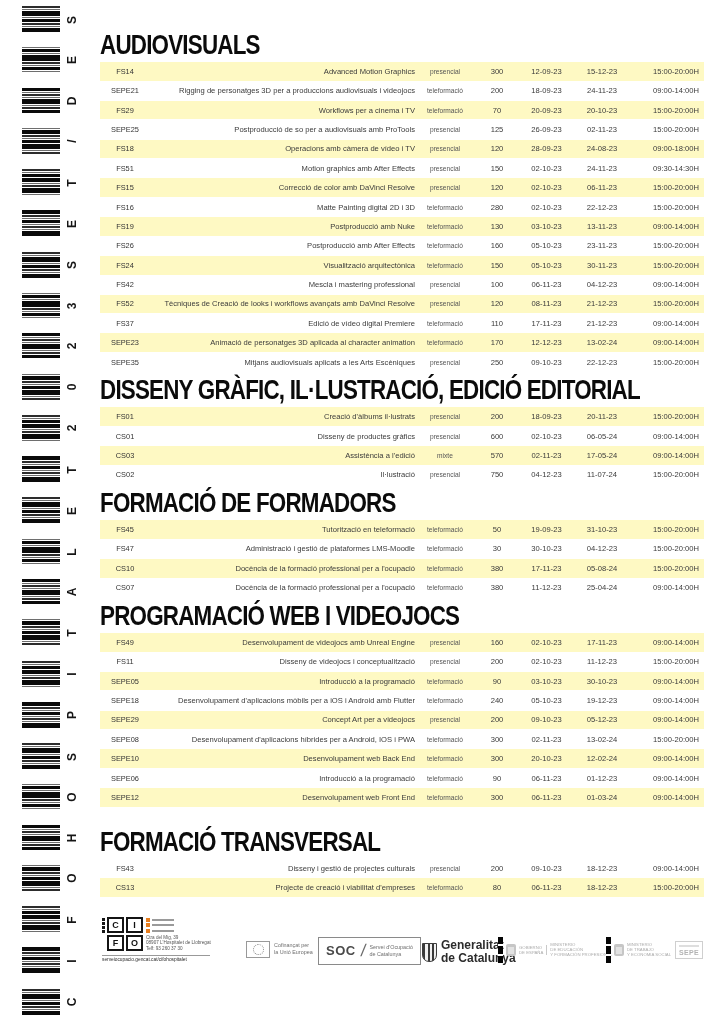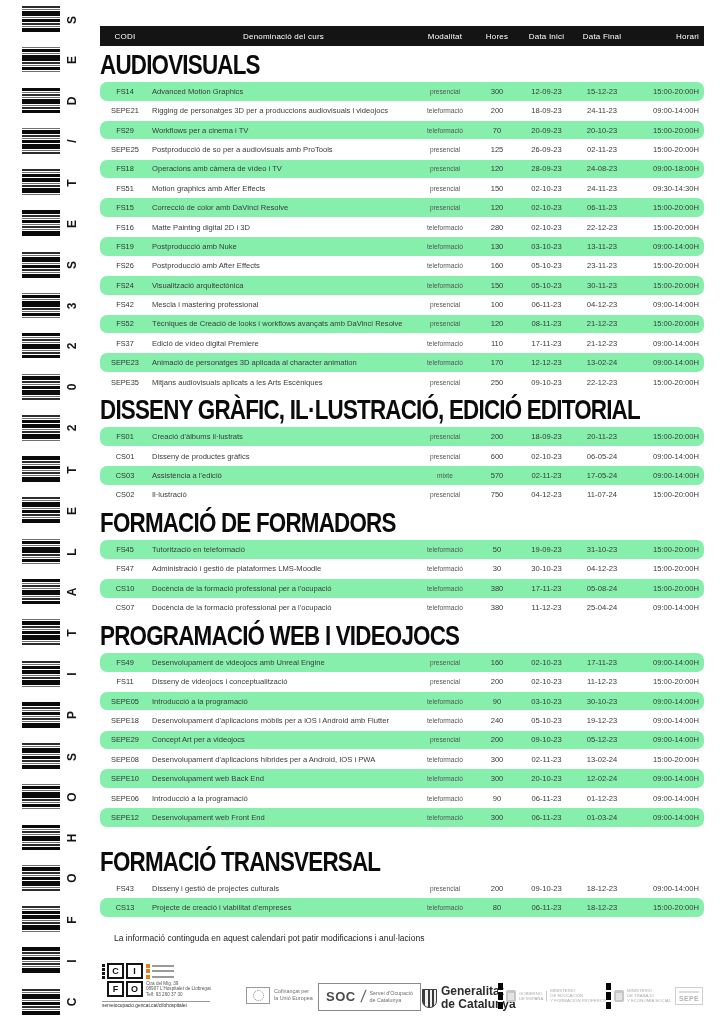--- a/index.html
+++ b/index.html
@@ -22,38 +22,38 @@
     transform:rotate(-90deg);width:12px;text-align:center;
   }
   
   .main{margin-left:100px;width:604px;padding-top:26px;box-sizing:border-box;}
   .thead{
     display:flex;align-items:center;height:20px;background:#141414;color:#fff;
     font-size:8px;letter-spacing:.2px;
   }
   .hcell{white-space:nowrap;}
   .c-codi  {width:50px;  text-align:center;}
-  .c-name  {width:265px; text-align:left;  padding-left:2px;box-sizing:border-box;}
+  .c-name  {width:265px; text-align:right;  padding-left:2px;box-sizing:border-box;}
   .c-mod   {width:60px;  text-align:center;}
   .c-hores {width:44px;  text-align:center;}
   .c-di    {width:55px;  text-align:center;}
   .c-df    {width:56px;  text-align:center;}
   .c-horari{width:74px;  text-align:right; padding-right:5px;box-sizing:border-box;}
   .thead .c-name{text-align:center;}
   .section-title{
     font-size:28px;line-height:26px;font-weight:bold;color:#0b0b0b;
     letter-spacing:-1px;white-space:nowrap;margin:6px 0 4px 0;
     transform:scaleX(.8);transform-origin:0 50%;
   }
   .course-section:last-of-type{margin-top:22px;}
   .row{
     display:flex;align-items:center;height:18.6px;margin-bottom:.8px;
     font-size:7.6px;color:#3a3a3a;
   }
-  .row.shaded{background:#86efac;border-radius:7px;}
+  .row.shaded{background:#fef9c3;}
   .row.plain{background:#ffffff;}
   .row .c-codi{font-size:7.4px;color:#333;}
   .row .c-mod{font-size:6.6px;color:#555;}
   .row .c-name{white-space:nowrap;overflow:hidden;}
   
   .footnote{margin:16px 0 0 14px;font-size:8.5px;color:#1d1d1d;}
   .bottom{position:relative;height:86px;margin-top:4px;}
   .inscriptions{position:absolute;right:10px;top:2px;text-align:right;color:#0c0c0c;}
   .inscriptions .l1{font-size:13.5px;font-weight:bold;letter-spacing:-.3px;}
   .inscriptions .l2{font-size:11.5px;font-weight:bold;letter-spacing:-.3px;margin-top:2px;}
@@ -455,29 +455,20 @@
         <div style="height: 2px; background: rgb(45, 45, 45);"></div>
         <div style="height: 1px; background: rgb(110, 110, 110);"></div>
         <div style="height: 4px; background: rgb(10, 10, 10);"></div>
       </div>
     <span class="sb-letter">C</span>
   </div>
 </aside>
 
 <div class="main">
 
-  <div class="thead" id="thead">
-      <span class="hcell c-codi">CODI</span>
-      <span class="hcell c-name">Denominació del curs</span>
-      <span class="hcell c-mod">Modalitat</span>
-      <span class="hcell c-hores">Hores</span>
-      <span class="hcell c-di">Data Inici</span>
-      <span class="hcell c-df">Data Final</span>
-      <span class="hcell c-horari">Horari</span>
-    </div>
 
   <div id="sections">
   <section class="course-section">
     <h2 class="section-title">AUDIOVISUALS</h2>
     <div class="rows">
   <div class="row shaded">
     <span class="c-codi">FS14</span>
     <span class="c-name">Advanced Motion Graphics</span>
     <span class="c-mod">presencial</span>
     <span class="c-hores">300</span>
@@ -842,21 +833,20 @@
     <span class="c-mod">teleformació</span>
     <span class="c-hores">80</span>
     <span class="c-di">06-11-23</span>
     <span class="c-df">18-12-23</span>
     <span class="c-horari">15:00-20:00H</span>
   </div>
 </div>
   </section>
 </div>
 
-  <div class="footnote">La informació continguda en aquest calendari pot patir modificacions i anul·lacions</div>
 
   <div class="bottom">
 
     <div class="inscriptions">
     </div>
 
     <div class="cifo">
       <div class="cifo-top">
         <div class="cifo-pix">
             <i></i>

